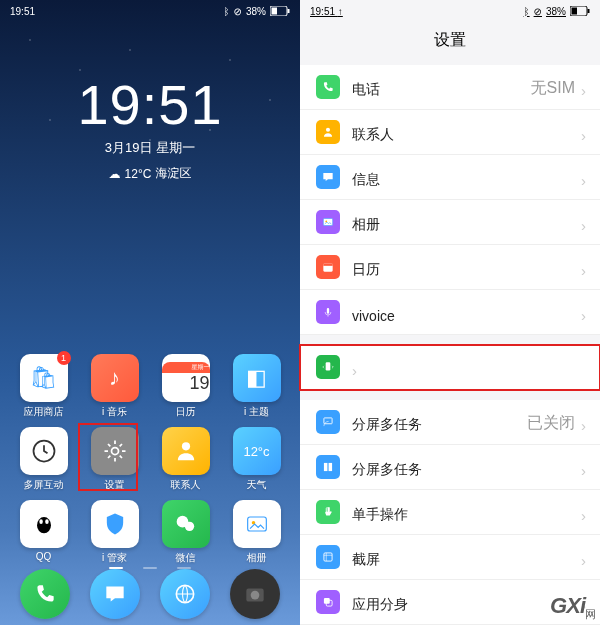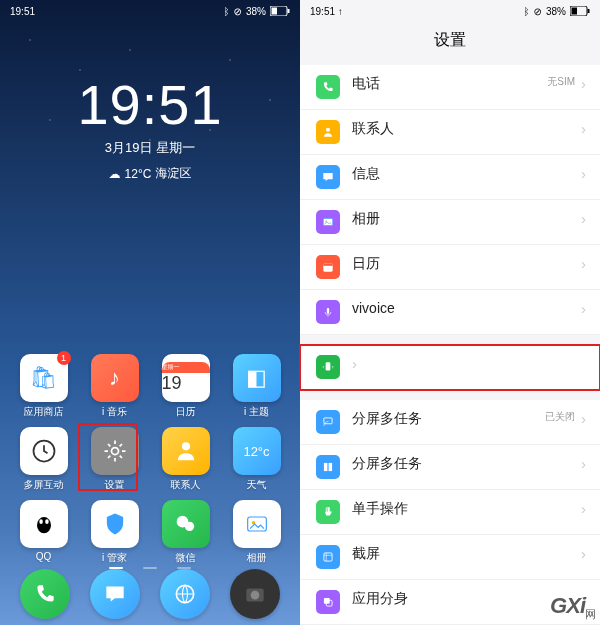--- a/index.html
+++ b/index.html
@@ -105,42 +105,42 @@
     }
     .dock .app-icon { border-radius: 50%; width: 50px; height: 50px; }
     .page-dots {
       position: absolute; bottom: 56px; width: 100%;
       display: flex; justify-content: center; gap: 20px; z-index: 2;
       font-size: 10px;
     }
     .dot-line { width: 14px; height: 2px; background: #fff; border-radius: 1px; }
     
     .phone-right { background: #f5f5f7; color: #000; }
-    .phone-right .status-bar { color: #000; }
+    .phone-right .status-bar { color: #000; text-decoration: underline; }
     .settings-title {
       text-align: center; font-size: 16px; font-weight: 500;
       padding: 8px 0 14px;
     }
     .settings-list { padding: 0; }
     .settings-item {
-      display: flex; align-items: flex-start;
+      display: flex; align-items: flex-end;
       padding: 10px 14px 10px 16px;
       background: #fff;
       border-bottom: 0.5px solid #eee;
       position: relative;
     }
     .settings-icon {
       width: 24px; height: 24px; border-radius: 5px;
       margin-right: 12px;
       display: flex; align-items: center; justify-content: center;
       flex-shrink: 0;
     }
     .settings-icon svg { width: 14px; height: 14px; }
     .settings-label { flex: 1; font-size: 14px; color: #222; }
-    .settings-value { font-size: 10px; color: #999; margin-right: 6px; }
+    .settings-value { font-size: 16px; color: #999; margin-right: 6px; }
     .chevron { color: #ccc; font-size: 15px; }
     .section-gap { height: 10px; background: #f5f5f7; }
     .watermark {
       position: absolute; bottom: 3px; right: 5px;
       font-size: 22px; font-weight: 700; font-style: italic;
       color: #5a5a5a; letter-spacing: -1px;
       z-index: 20;
     }
     .watermark sub { font-size: 11px; font-weight: 400; font-style: normal; }
   </style>
@@ -185,21 +185,21 @@
         <div class="app-label">应用商店</div>
       </div>
       <div class="app">
         <div class="app-icon" style="background: linear-gradient(135deg, rgb(255, 122, 89), rgb(255, 90, 60));">
           <span style="color:#fff">♪</span>
         </div>
         <div class="app-label">i 音乐</div>
       </div>
       <div class="app">
         <div class="app-icon" style="background: rgb(255, 255, 255);">
-          <div style="text-align:left;color:#333;width:100%">
+          <div style="text-align:right;color:#333;width:100%">
             <div style="font-size:6px;background:#ff5a3c;color:#fff;border-radius:8px 8px 0 0;padding:1px 0">星期一</div>
             <div style="font-size:18px;font-weight:300">19</div>
           </div>
         </div>
         <div class="app-label">日历</div>
       </div>
       <div class="app">
         <div class="app-icon" style="background: linear-gradient(135deg, rgb(90, 209, 255), rgb(58, 160, 255));">
           <span style="color:#fff">◧</span>
         </div>

